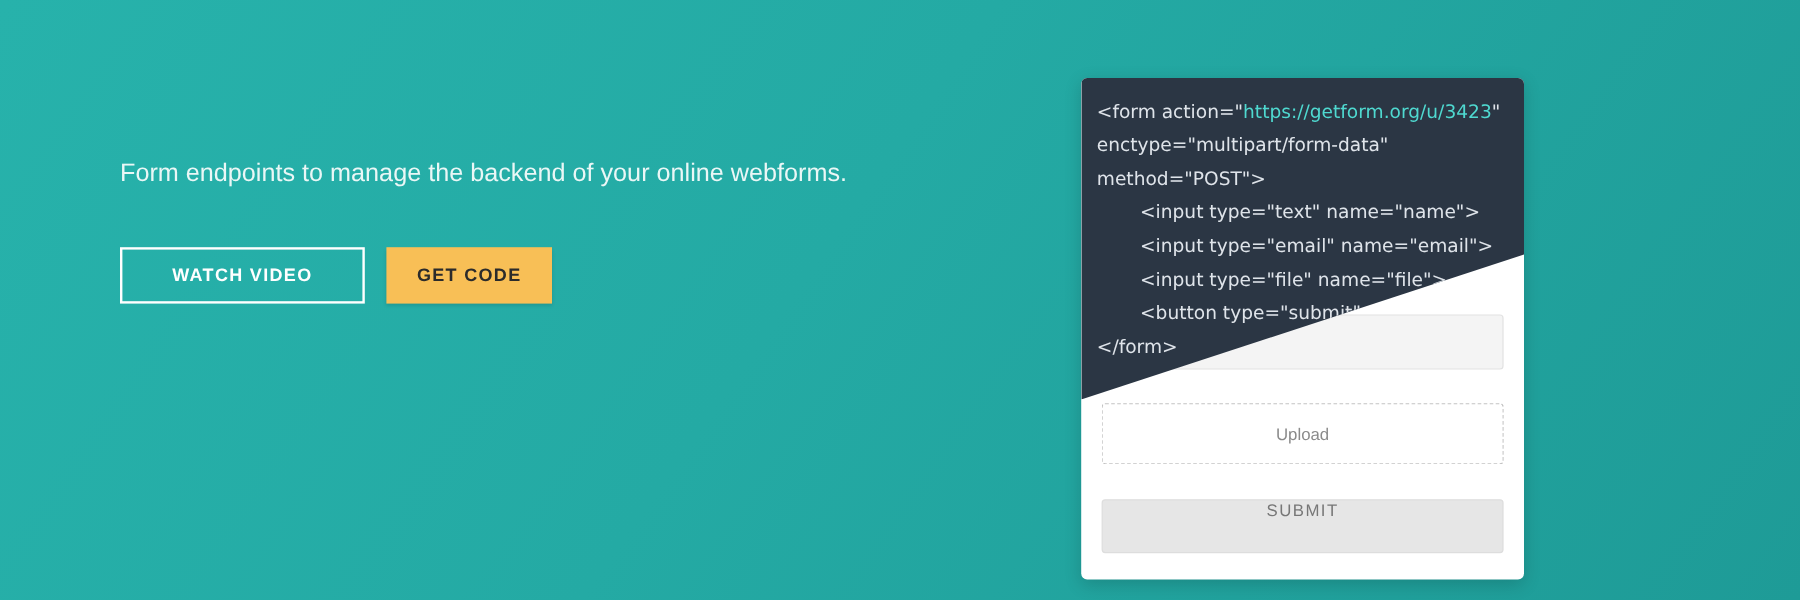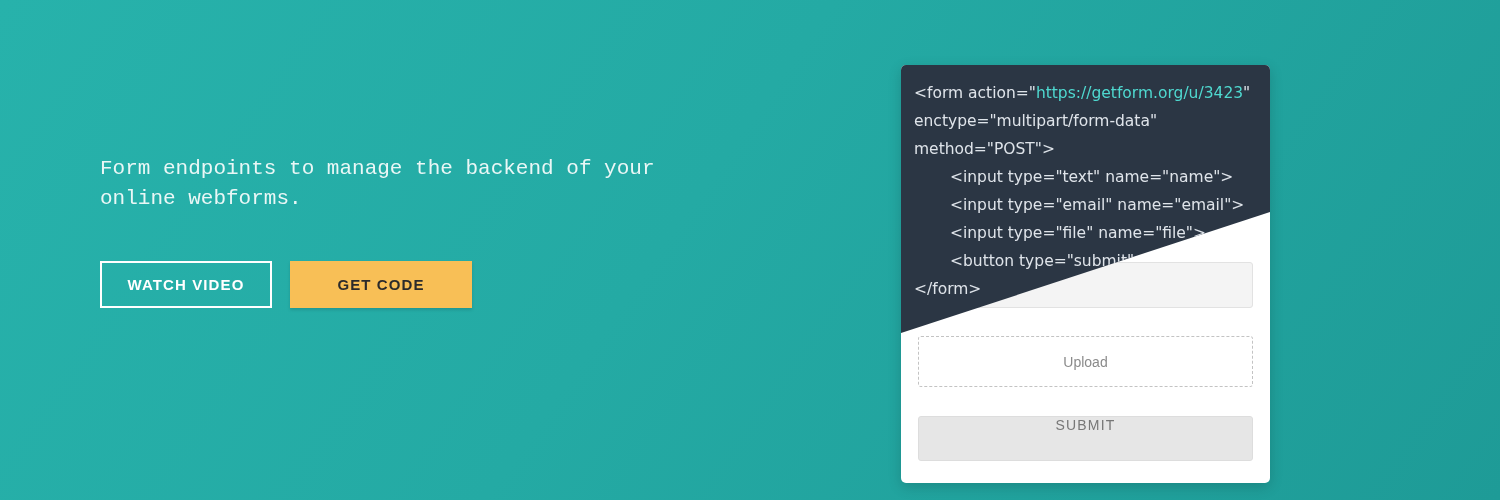--- a/index.html
+++ b/index.html
@@ -27,27 +27,26 @@
   #headline {
     font-size:37px;
     font-weight:bold;
     color:#ffffff;
     letter-spacing:-0.3px;
     line-height:1.15;
     white-space:nowrap;
   }
 
   #subhead {
-    margin-top:28px;
+    margin-top:4px;
     font-size:21px;
     font-weight:normal;
     color:#eaf7f6;
     line-height:1.45;
     max-width:640px;
-    font-family:Liberation Mono, monospace;
   }
 
   #cta-row {
     margin-top:46px;
     display:flex;
     align-items:flex-start;
     gap:18px;
   }
 
   .cta {
@@ -56,28 +55,28 @@
     justify-content:center;
     height:47px;
     font-size:15px;
     font-weight:bold;
     letter-spacing:1.1px;
     cursor:pointer;
     user-select:none;
   }
 
   #watch-video-button {
-    width:172px;
+    width:204px;
     border:2px solid #ffffff;
     background:transparent;
     color:#ffffff;
   }
 
   #get-code-button {
-    width:182px;
+    width:138px;
     border:none;
     background:#f8bf56;
     color:#2b2b2b;
     box-shadow:0 2px 3px rgba(0,0,0,0.13);
   }
 
   
   #form-card {
     position:absolute;
     left:901px; top:65px;

